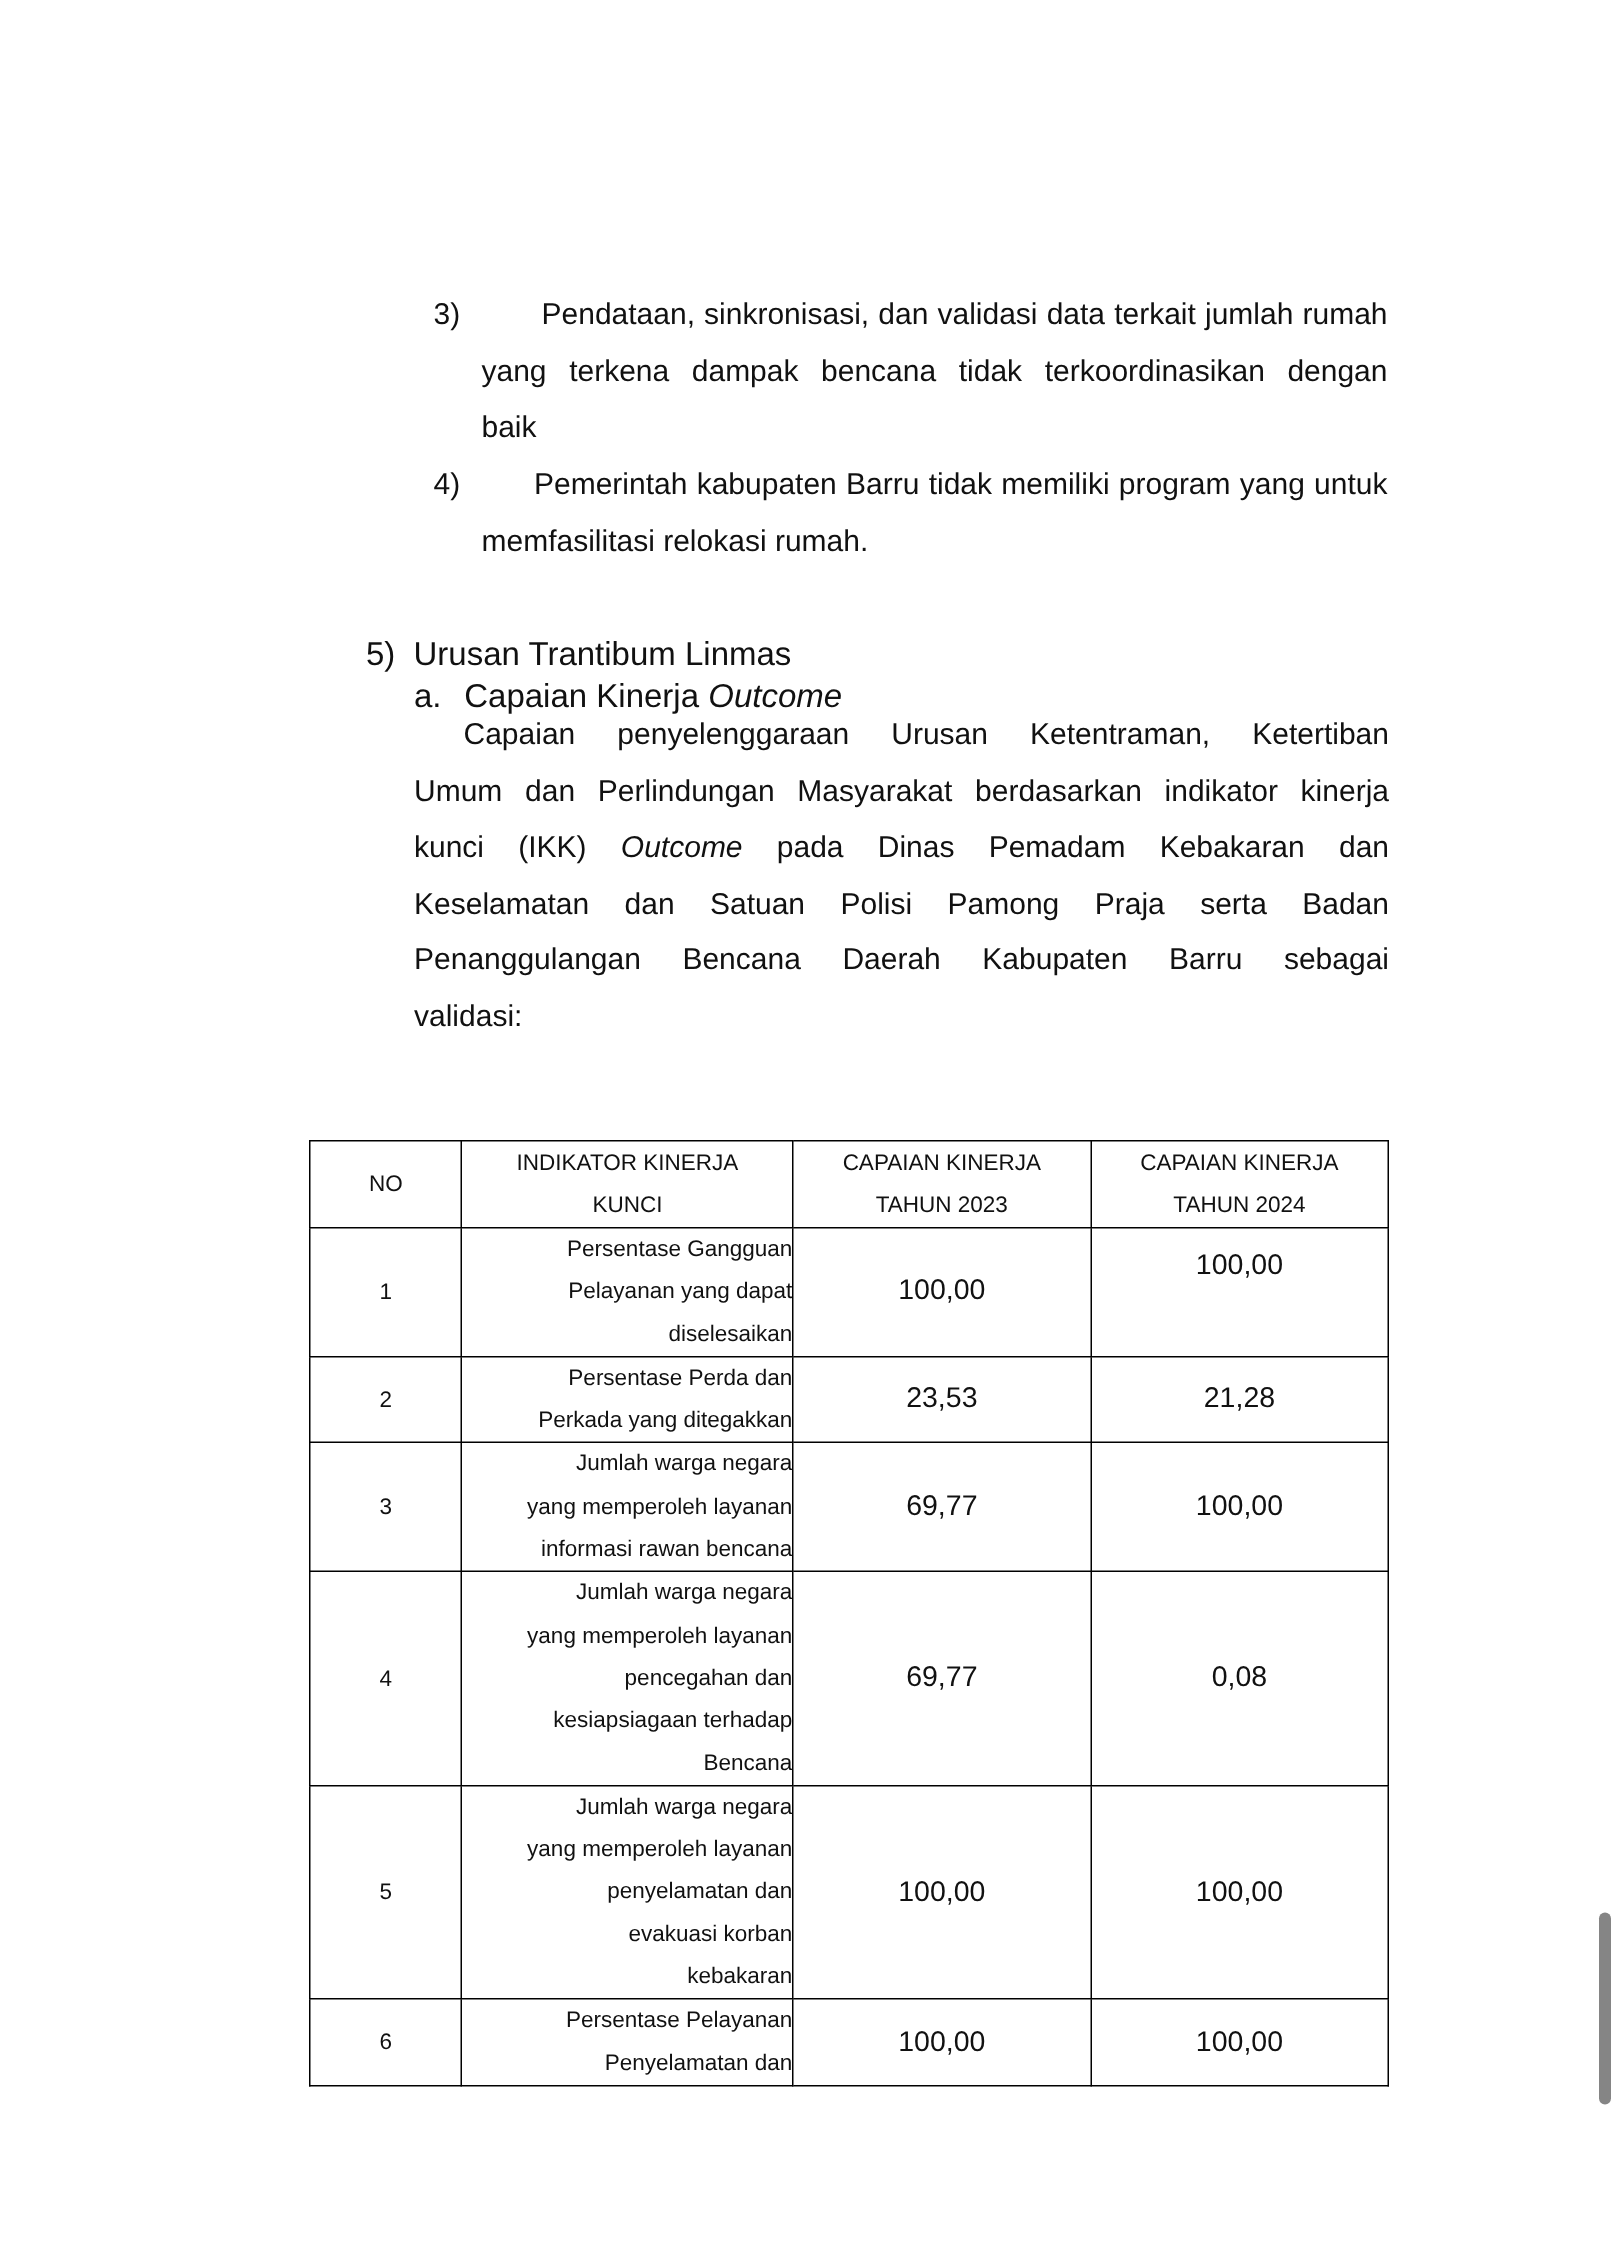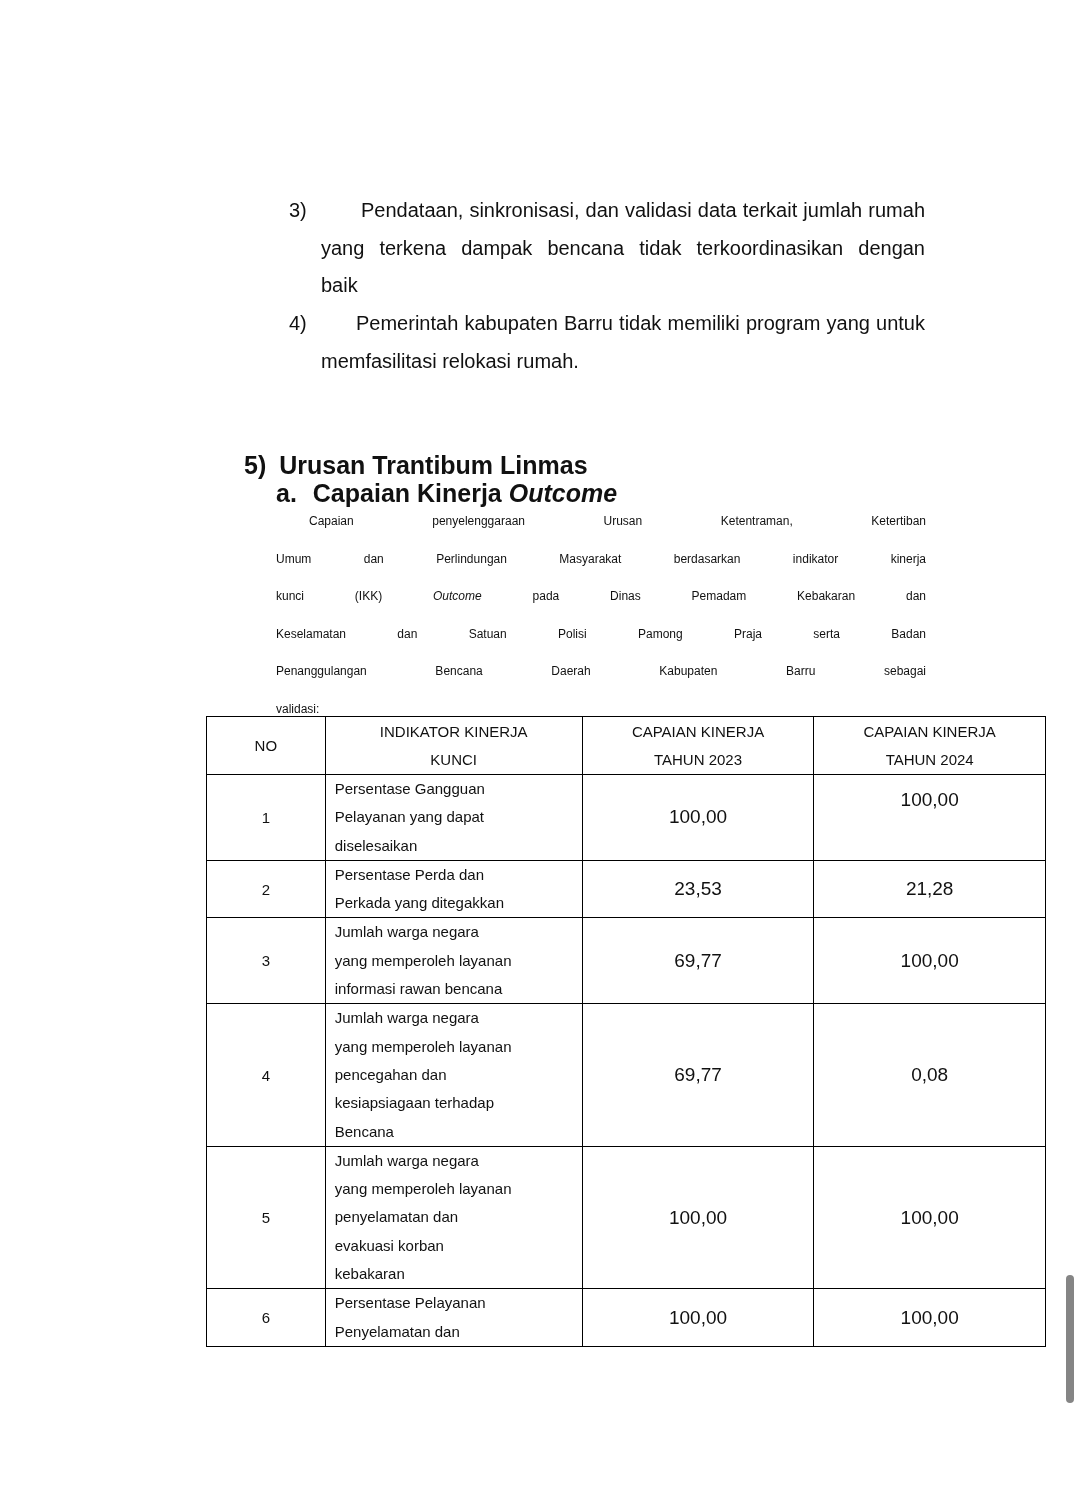--- a/index.html
+++ b/index.html
@@ -3,30 +3,30 @@
 <meta charset="utf-8">
 <style>
   html, body { margin:0; padding:0; }
   body { width:1080px; height:1504px; background:#ffffff; position:relative; overflow:hidden;
          font-family:"Liberation Sans", sans-serif; color:#111; }
   .page { position:absolute; left:0; top:0; width:1080px; height:1504px; }
   .list-item { position:absolute; font-size:20px; line-height:37.5px; }
   .list-item .num { position:absolute; left:0; top:0; }
   .list-item .txt { position:absolute; left:32px; top:0; width:604px; text-align:justify; text-align-last:justify; }
   .list-item .txt .last { display:block; text-align:right; text-align-last:left; }
-  .heading { position:absolute; font-size:25px; font-weight:bold; line-height:37.5px;margin-top:30px; }
-  .para { position:absolute; left:276px; top:503px; width:650px; font-size:12px; line-height:37.5px; text-align:justify; }
+  .heading { position:absolute; font-size:22px; font-weight:normal; line-height:37.5px; }
+  .para { position:absolute; left:276px; top:472px; width:650px; font-size:20px; line-height:37.5px; text-align:justify; }
   .para .ind { display:inline-block; width:33px; }
   .para .line { display:block; text-align:justify; text-align-last:justify; white-space:nowrap; }
   .para .line.last { text-align-last:left; }
-  table.kpi { position:absolute; left:206px; top:716px; width:840px; border-collapse:collapse; font-size:15px;padding-left:48px; }
+  table.kpi { position:absolute; left:206px; top:760px; width:720px; border-collapse:collapse; font-size:15px;padding-left:48px; }
   table.kpi td, table.kpi th { border:1px solid #000; padding:0; font-weight:normal; }
   table.kpi th { text-align:center; line-height:28px; height:57px; vertical-align:middle; }
   .c-no { width:102px; text-align:center; }
-  .c-ind { width:213px; text-align:left; padding-left:9px !important; line-height:28.3px; }
+  .c-ind { width:213px; text-align:right; padding-left:9px !important; line-height:28.3px; }
   .c-val { width:200px; text-align:center; font-size:19px; }
   .scrollbar { position:absolute; left:1066px; top:1275px; width:8px; height:128px; background:#858585; border-radius:4px; }
 </style>
 </head>
 <body>
 
 <div class="page">
 
   <div class="list-item" style="left:289px; top:192px;">
     <span class="num">3)</span>

